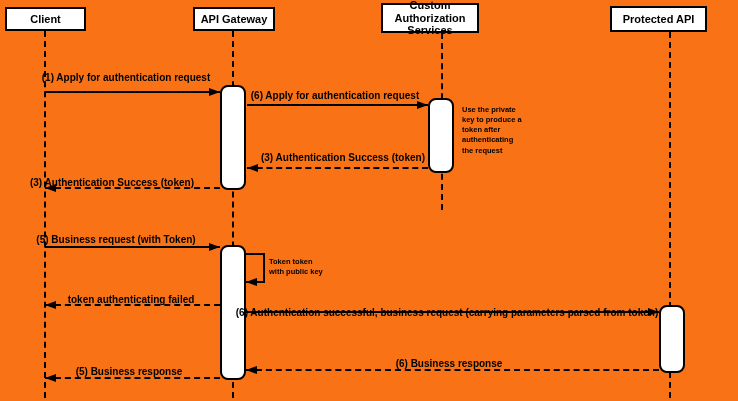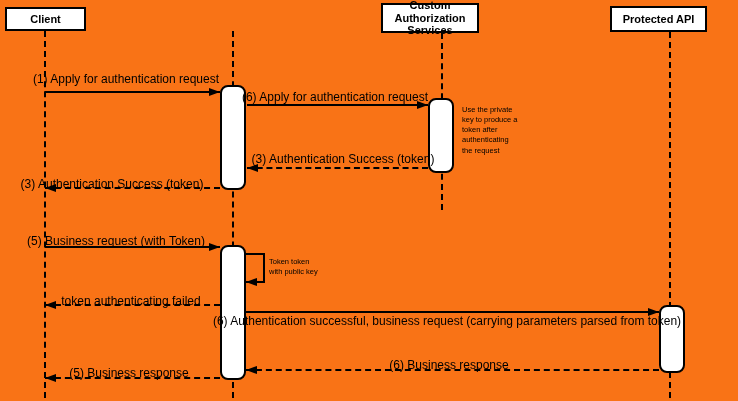--- a/index.html
+++ b/index.html
@@ -17,43 +17,46 @@
     position:absolute;box-sizing:border-box;width:26px;background:#ffffff;
     border:2px solid #000;border-radius:8px;z-index:3;
   }
   .msg-line{position:absolute;height:0;border-top:2px solid #000;z-index:4;}
   .msg-line.dashed{border-top-style:dashed;}
   .ah{position:absolute;width:0;height:0;border-top:4.5px solid transparent;border-bottom:4.5px solid transparent;z-index:5;}
   .ah.r{border-left:11px solid #000;}
   .ah.l{border-right:11px solid #000;}
   .msg-label{
     position:absolute;transform:translateX(-50%);white-space:nowrap;
-    font-size:12px;font-weight:normal;z-index:5;
+    font-size:10px;font-weight:bold;z-index:5;
   }
   .free-label{
-    position:absolute;white-space:pre-line;font-size:7.5px;font-weight:normal;
+    position:absolute;white-space:pre-line;font-size:7.5px;font-weight:bold;
     line-height:1.35;z-index:5;
   }
   .self-loop{
     position:absolute;box-sizing:border-box;border:2px solid #000;border-left:none;
     background:transparent;z-index:2;
   }
 </style>
 </head>
 <body>
 
 <div id="diagram">
 
   <div class="lifeline" style="left:44px;top:31px;height:367px"></div>
   <div class="lifeline" style="left:232px;top:31px;height:367px"></div>
   <div class="lifeline" style="left:441px;top:33px;height:177px"></div>
   <div class="lifeline" style="left:669px;top:32px;height:366px"></div>
 
   <div class="actor" style="left:5px;top:7px;width:81px;height:24px">
     <span>Client</span>
+  </div>
+  <div class="actor" style="left:193px;top:7px;width:82px;height:24px">
+    <span>API Gateway</span>
   </div>
   <div class="actor" style="left:381px;top:3px;width:98px;height:30px">
     <span>Custom Authorization Services</span>
   </div>
   <div class="actor" style="left:610px;top:6px;width:97px;height:26px">
     <span>Protected API</span>
   </div>
 
   <div class="activation" style="left:220px;top:85px;height:105px"></div>
   <div class="activation" style="left:428px;top:98px;height:75px"></div>
@@ -84,21 +87,21 @@
   <div class="ah l" style="left:246px;top:277.5px"></div>
   <div class="free-label" style="left:269px;top:257px">Token token
 with public key</div>
 
   <div class="msg-line dashed" style="left:45px;top:304px;width:175px"></div>
   <div class="ah l" style="left:45px;top:300.5px"></div>
   <div class="msg-label" style="left:131px;top:294px">token authenticating failed</div>
 
   <div class="msg-line" style="left:246px;top:311px;width:413px"></div>
   <div class="ah r" style="left:648px;top:307.5px"></div>
-  <div class="msg-label" style="left:447px;top:314px">(6) Authentication successful, business request (carrying parameters parsed from token)</div>
+  <div class="msg-label" style="left:447px;top:307px">(6) Authentication successful, business request (carrying parameters parsed from token)</div>
 
   <div class="msg-line dashed" style="left:246px;top:369px;width:413px"></div>
   <div class="ah l" style="left:246px;top:365.5px"></div>
   <div class="msg-label" style="left:449px;top:358px">(6) Business response</div>
 
   <div class="msg-line dashed" style="left:45px;top:377px;width:175px"></div>
   <div class="ah l" style="left:45px;top:373.5px"></div>
   <div class="msg-label" style="left:129px;top:366px">(5) Business response</div>
 
   <div class="free-label" style="left:462px;top:105px;width:70px">Use the private

